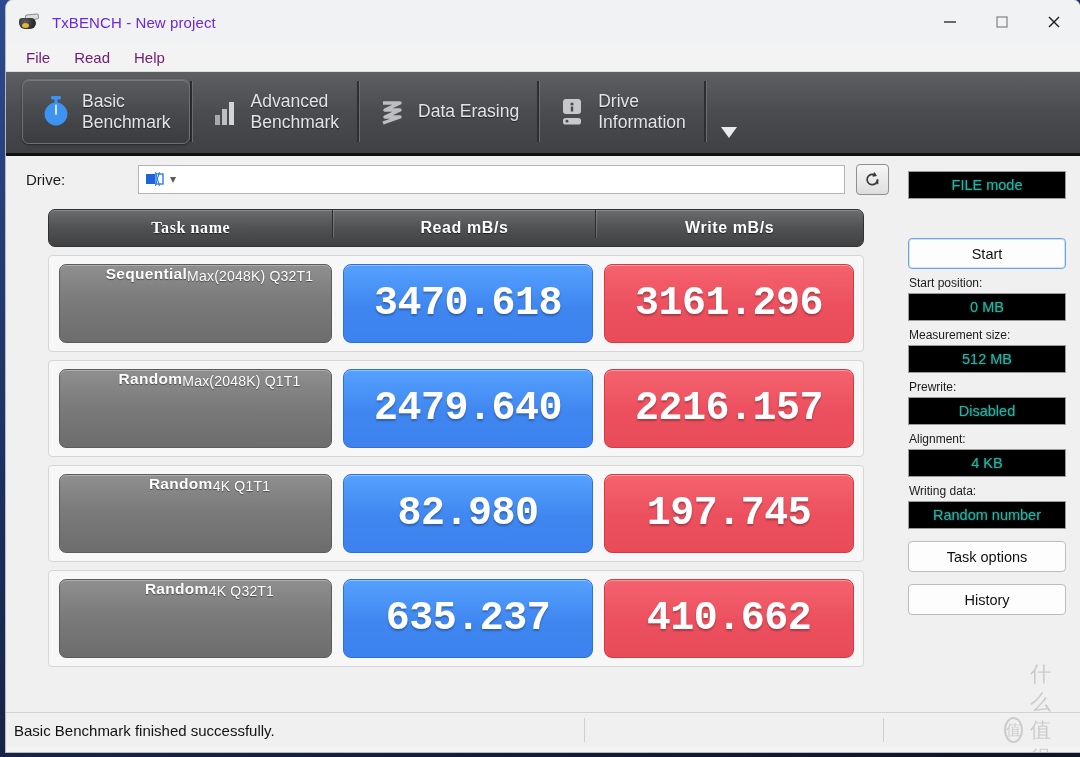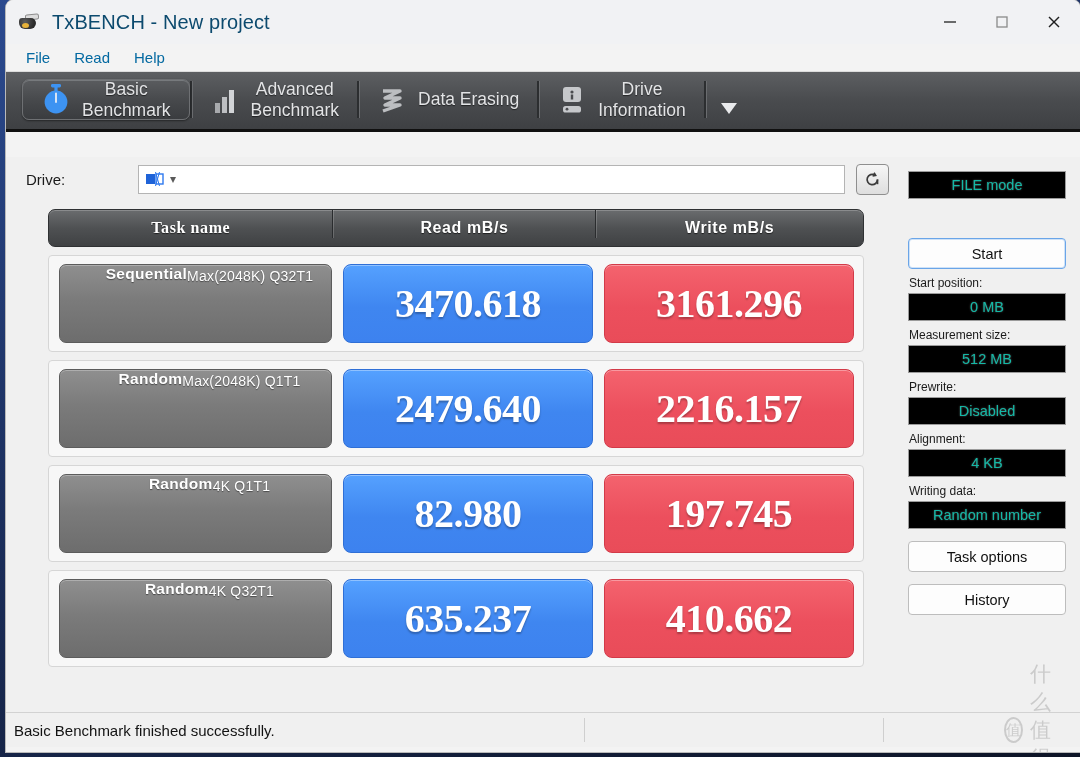--- a/index.html
+++ b/index.html
@@ -40,47 +40,46 @@
   #app-icon .dot {
     position:absolute; left:4px; top:12px; width:7px; height:5px;
     background:#e8b33a; border-radius:50%;
   }
   #app-icon .lid {
     position:absolute; left:7px; top:3px; width:14px; height:6px;
     background:#dcdcdc; border:1px solid #8d8d8d; border-radius:2px;
     transform: rotate(-6deg);
   }
   #title-text {
-    margin-left: 12px; font-size: 20px; color: #0c4a6e;
+    margin-left: 12px; font-size: 15px; color: #6d28d9;
     letter-spacing: .1px;
   }
   #win-controls { position:absolute; right:0; top:0; height:44px; display:flex; }
   .wc {
     width: 52px; height: 44px; display:flex; align-items:center; justify-content:center;
     cursor: default;
   }
   .wc svg { display:block; }
   
   #menubar {
     height: 28px; background: #f3f3f3; display: flex; align-items: center;
     padding-left: 10px; gap: 4px;
     border-bottom: 1px solid #dcdcdc;
   }
   .menu-item {
-    padding: 3px 10px; font-size: 15px; color: #0369a1;
+    padding: 3px 10px; font-size: 15px; color: #701a75;
     border-radius: 3px;
   }
   
   #tabstrip {
-    height: 60px;
+    height: 84px;
     background: linear-gradient(180deg,#5d5f62 0%, #4a4c4f 48%, #3e4043 100%);
     display: flex; align-items: stretch;
     border-bottom: 3px solid #101010;
     position: relative;
-    text-align: center;
   }
   .tab {
     display: flex; align-items: center; gap: 11px;
     padding: 0 18px; margin: 7px 0 9px 0;
     position: relative; color: #e3e4e6;
   }
   .tab.active {
     background: linear-gradient(180deg,#5a5c5f 0%,#46484b 55%,#3a3c3f 100%);
     border: 1px solid #6e7073;
     border-radius: 7px;
@@ -158,21 +157,21 @@
     padding-left: 28px; color:#fff;
     box-shadow: inset 0 1px 0 rgba(255,255,255,.28);
   }
   .cell-task .l1 { font-size: 15.5px; font-weight: bold; letter-spacing:.3px;
                    text-shadow:0 1px 1px rgba(0,0,0,.45); }
   .cell-task .l2 { font-size: 14px; margin-top: 3px; letter-spacing:.2px;
                    text-shadow:0 1px 1px rgba(0,0,0,.45); }
   .cell-val {
     width: 250px; height: 79px; margin-left: 11px;
     border-radius: 8px; display:flex; align-items:center; justify-content:center;
-    font-family: Liberation Serif, serif;
+    font-family: Liberation Mono, monospace;
     font-weight: bold; font-size: 40px; color: #fff;
     letter-spacing: -0.5px;
     text-shadow: 0 2px 2px rgba(0,0,0,.28);
     box-shadow: inset 0 1px 0 rgba(255,255,255,.35);
   }
   .cell-val.read  { background: linear-gradient(180deg,#55a1ff 0%,#3f86f0 55%,#3d82ef 100%);
                     border:1px solid #2f6fd6; }
   .cell-val.write { background: linear-gradient(180deg,#f4636e 0%,#ec4f5d 55%,#e94c59 100%);
                     border:1px solid #d23a48; }
 

